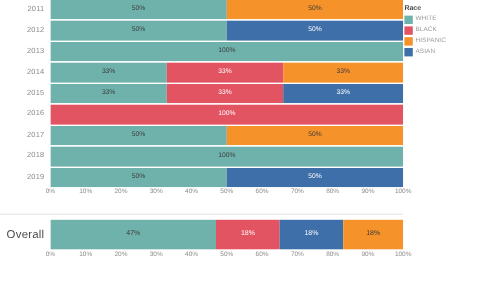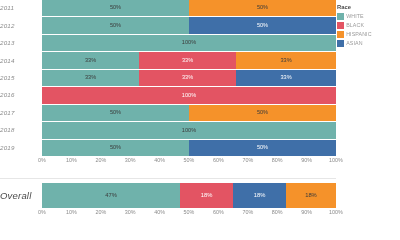--- a/index.html
+++ b/index.html
@@ -36,28 +36,27 @@
     display: flex;
     align-items: center;
     height: 16.3px;
     margin: 0;
   }
   .row + .row { margin-top: 1.2px; }
 
   .row-label {
     width: 42px;
     flex: 0 0 42px;
-    text-align: left;
+    text-align: right;
     padding-right: 5px;
     box-sizing: border-box;
     font-size: 6.2px;
     color: #8a8a8a;
     letter-spacing: .2px;
     line-height: 1;
-    font-style: italic;
   }
 
   .bar {
     flex: 1 1 auto;
     height: 100%;
     display: flex;
     overflow: hidden;
   }
 
   .seg {

